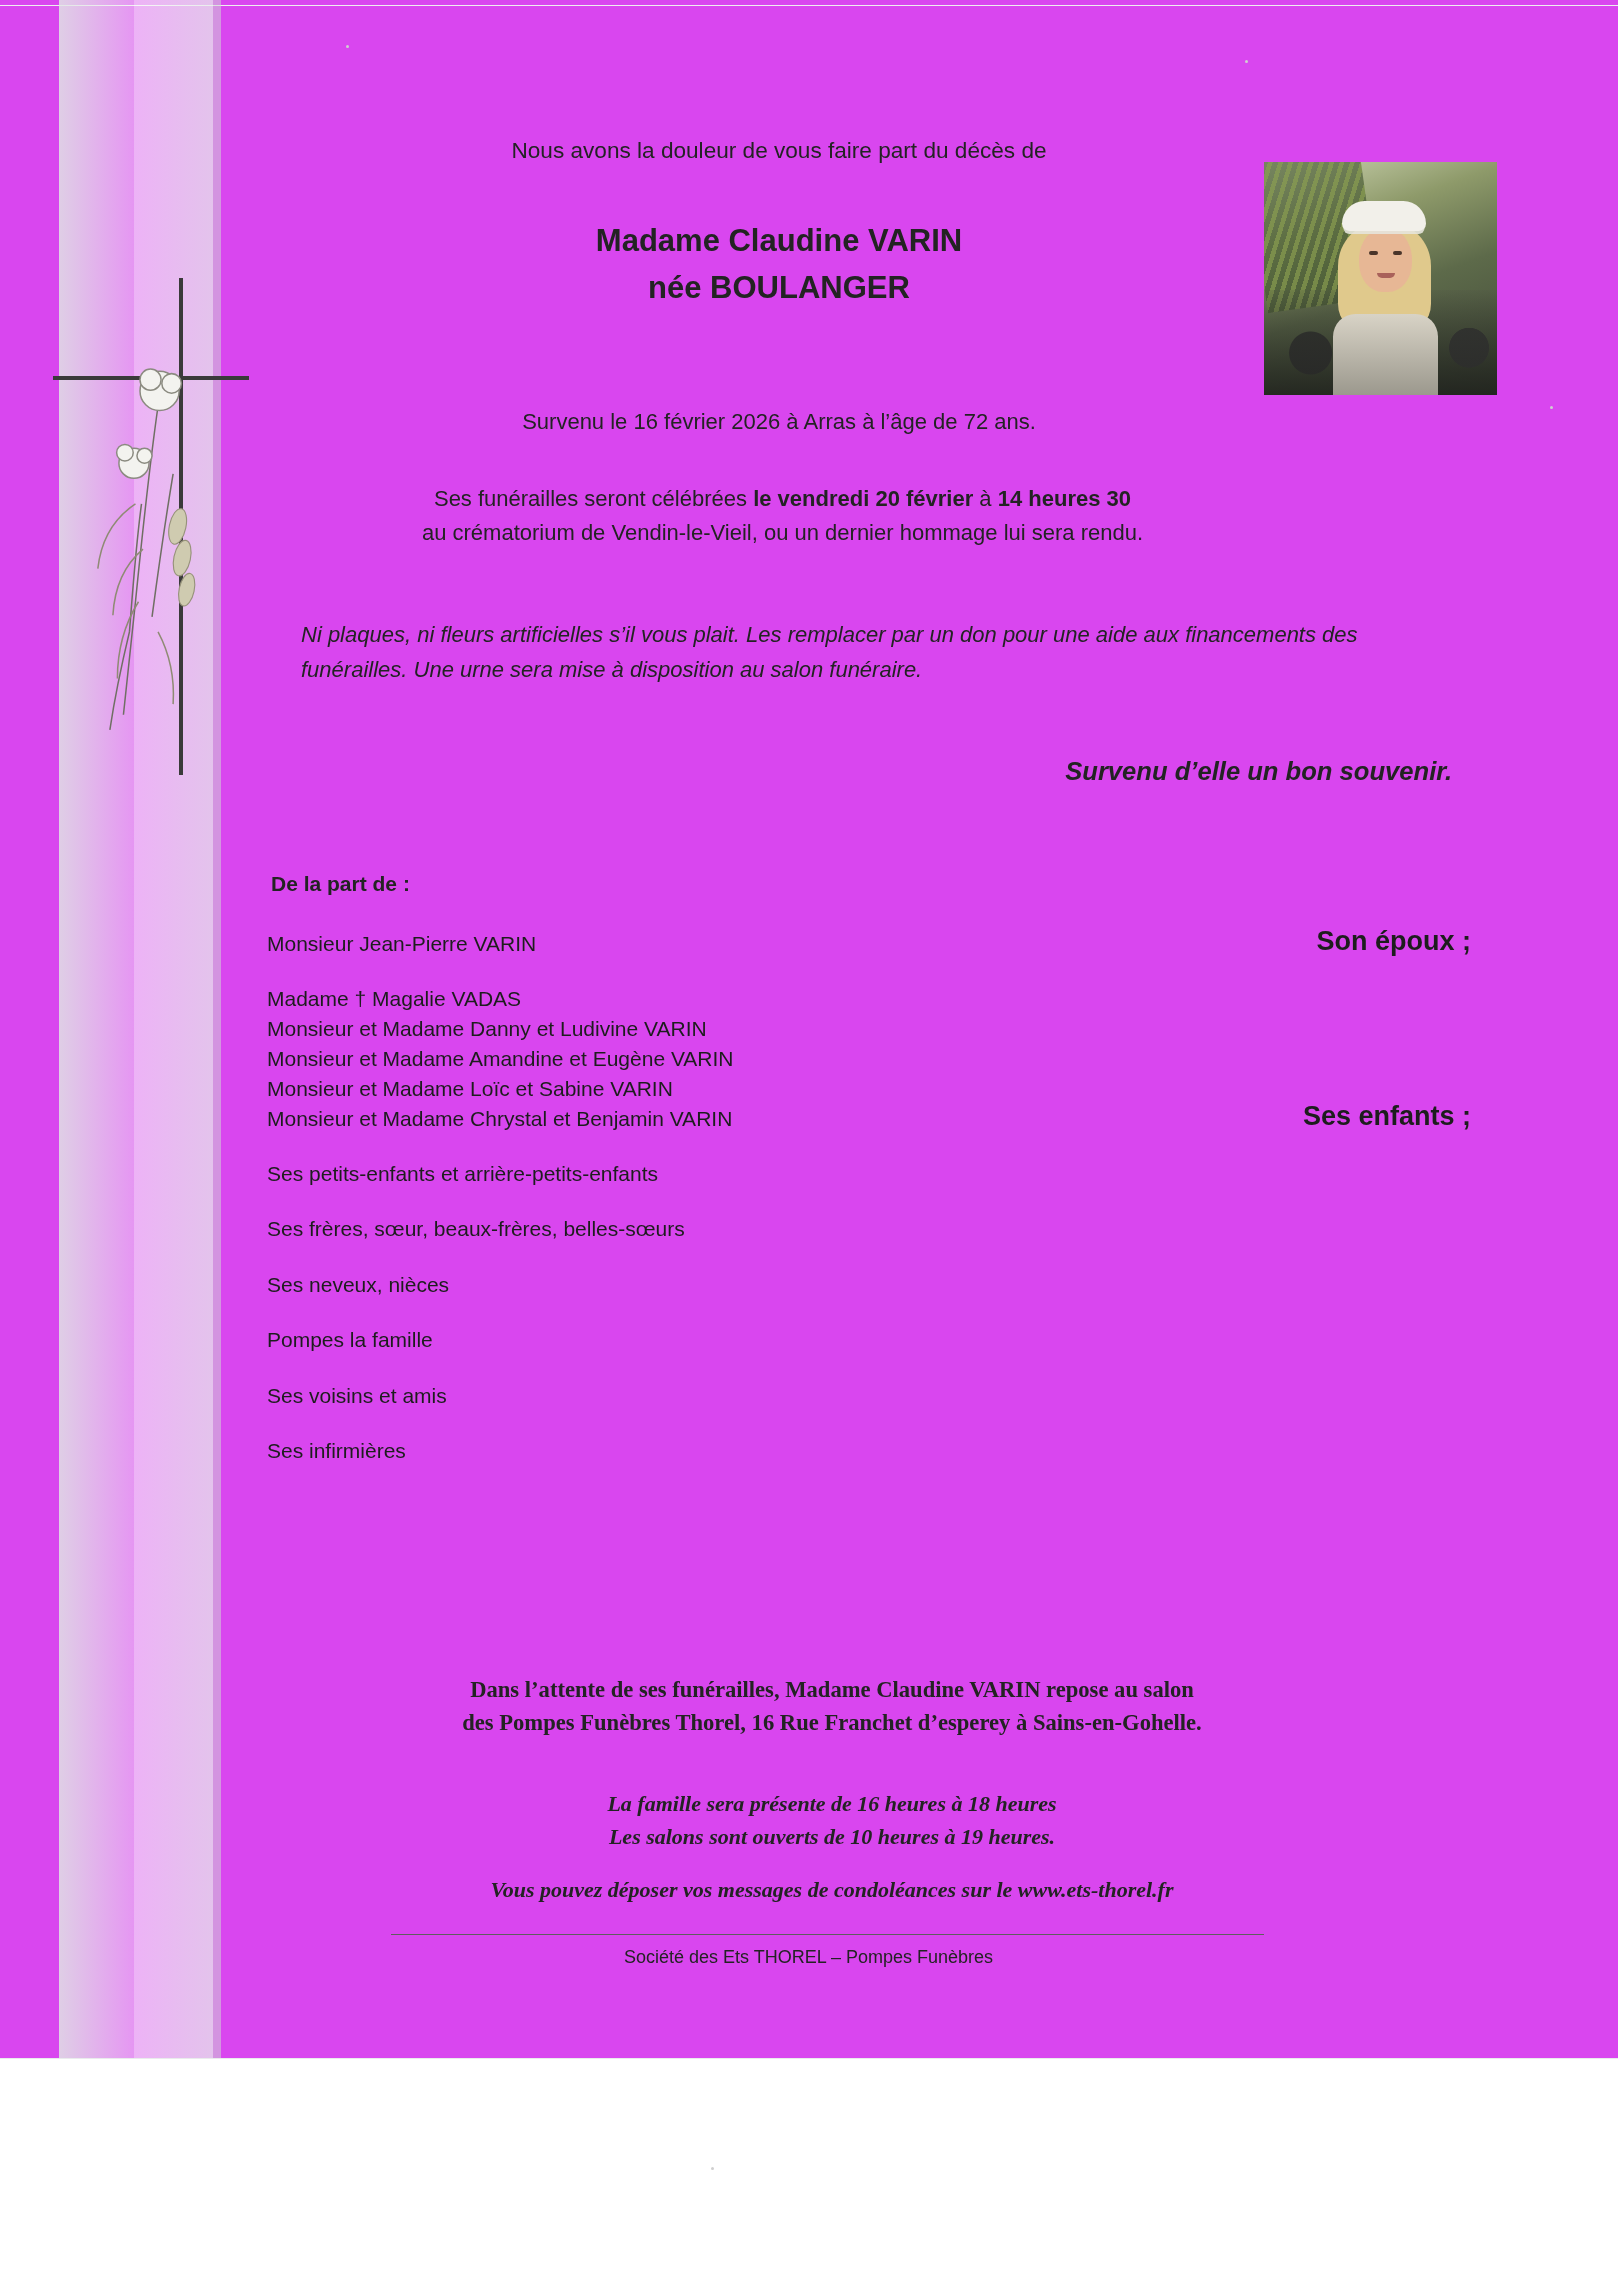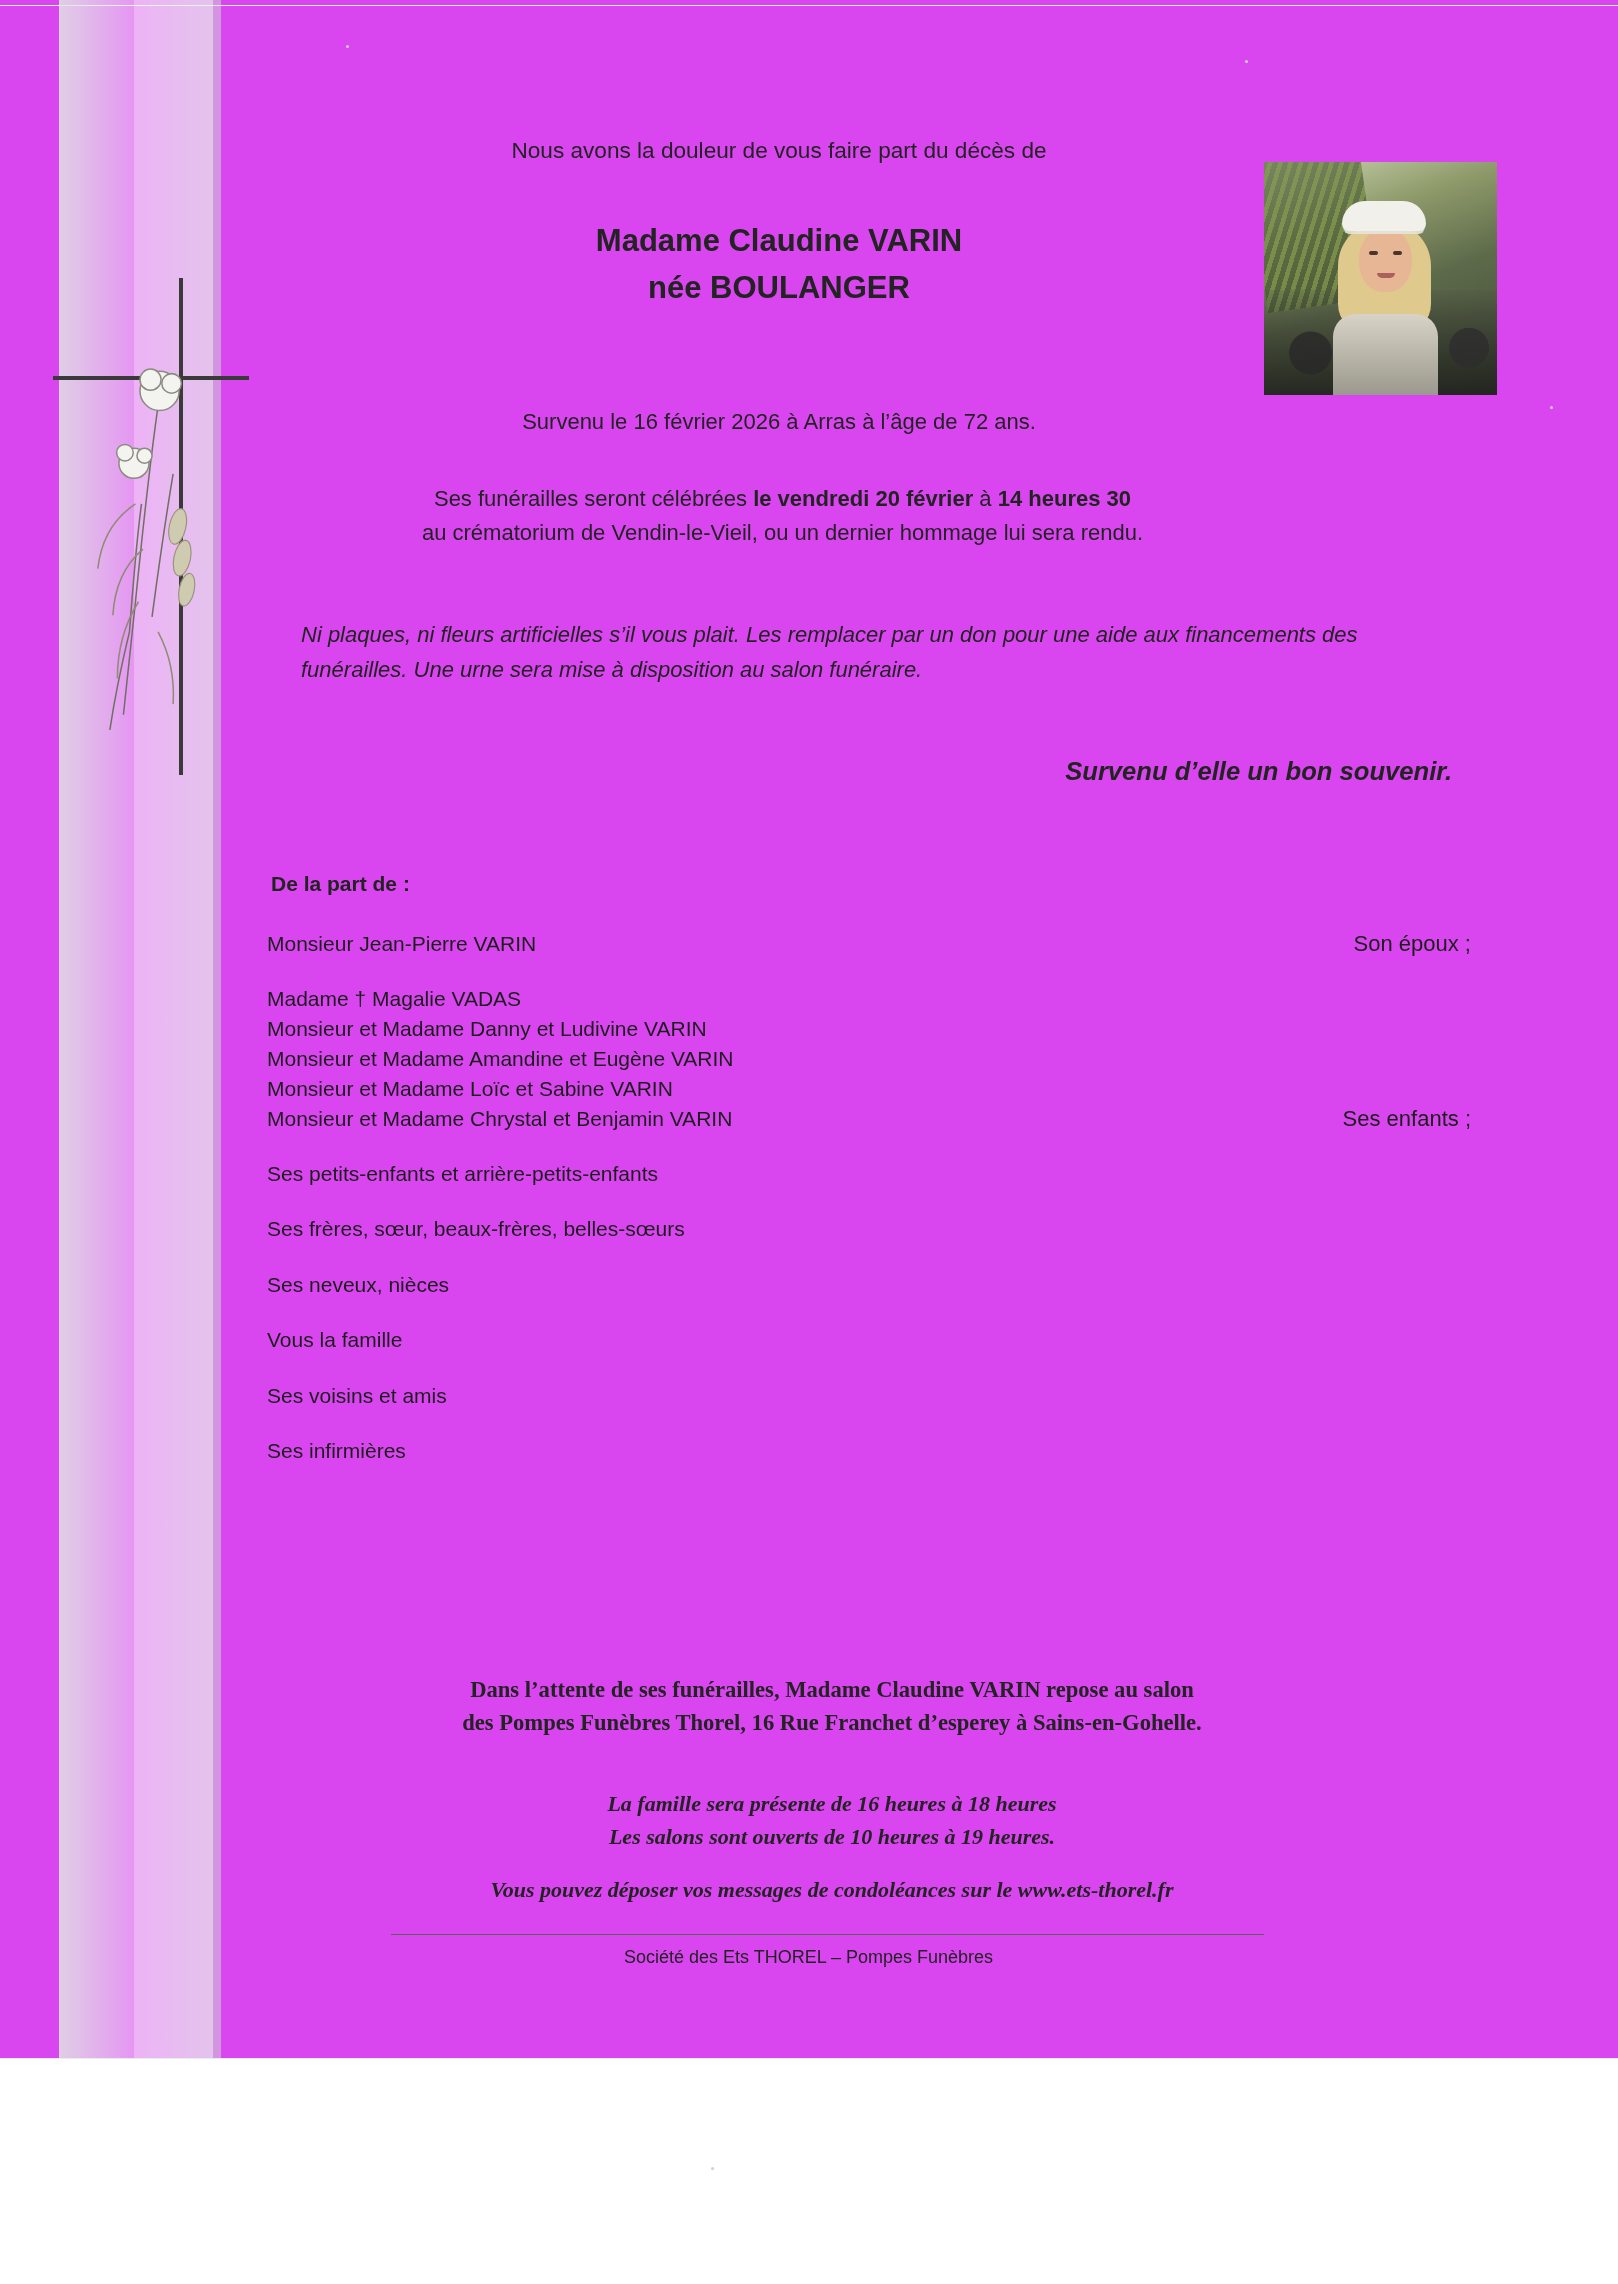--- a/index.html
+++ b/index.html
@@ -249,23 +249,24 @@
   }
   .fam-names { width: 828px; }
   .fam-line {
     font-size: 21px;
     line-height: 1.42;
   }
   .fam-rel {
     position: absolute;
     right: 0;
     bottom: 1.5px;
-    font-size: 22px;
+    font-size: 27px;
     width: 316px;
     text-align: right;
+    font-weight: bold;
   }
 
   #closing-block {
     left: 324px; top: 1674px; width: 1016px;
     font-family: "Liberation Serif", serif;
     font-size: 22.6px;
     font-weight: bold;
     text-align: center;
     line-height: 1.45;
   }
@@ -417,21 +418,21 @@
           <div class="fam-line">Ses frères, sœur, beaux-frères, belles-sœurs</div>
         </div>
       </div>
       <div class="fam-group">
         <div class="fam-names">
           <div class="fam-line">Ses neveux, nièces</div>
         </div>
       </div>
       <div class="fam-group">
         <div class="fam-names">
-          <div class="fam-line">Vous la famille</div>
+          <div class="fam-line">Pompes la famille</div>
         </div>
       </div>
       <div class="fam-group">
         <div class="fam-names">
           <div class="fam-line">Ses voisins et amis</div>
         </div>
       </div>
       <div class="fam-group">
         <div class="fam-names">
           <div class="fam-line">Ses infirmières</div>

